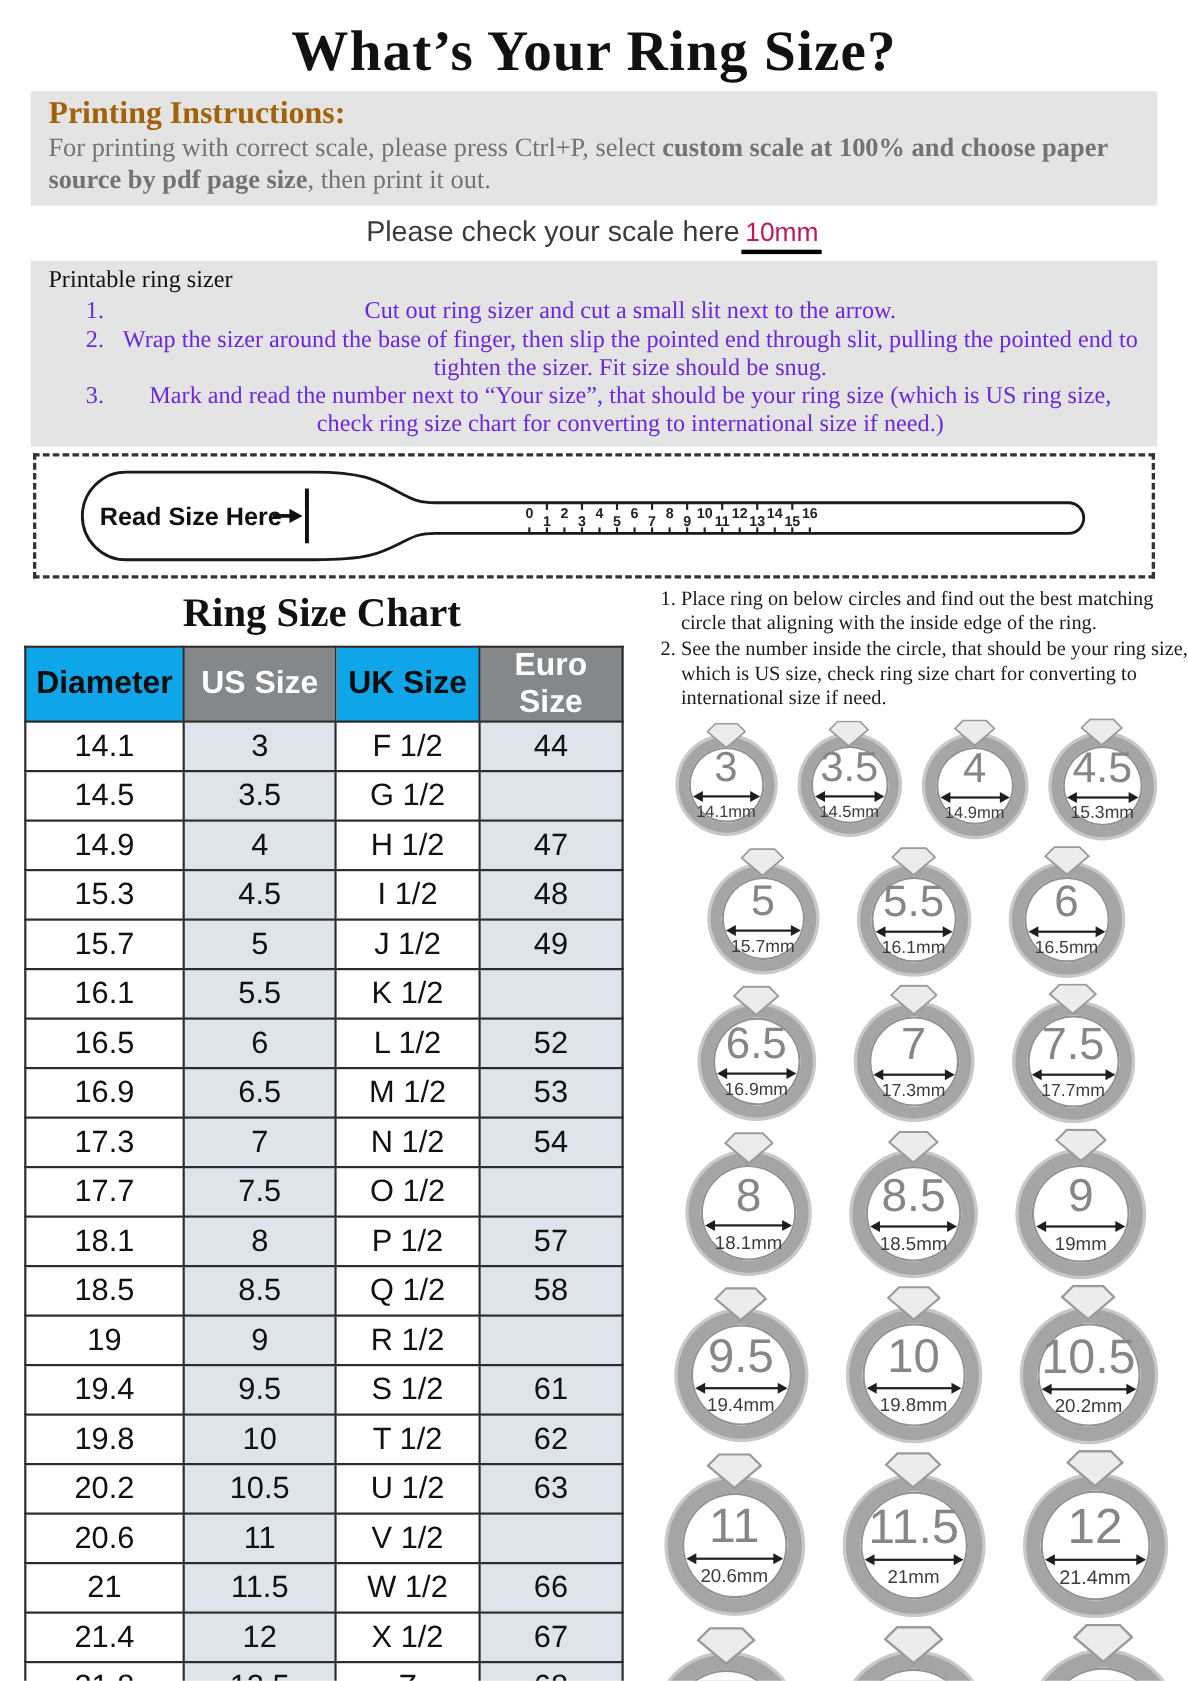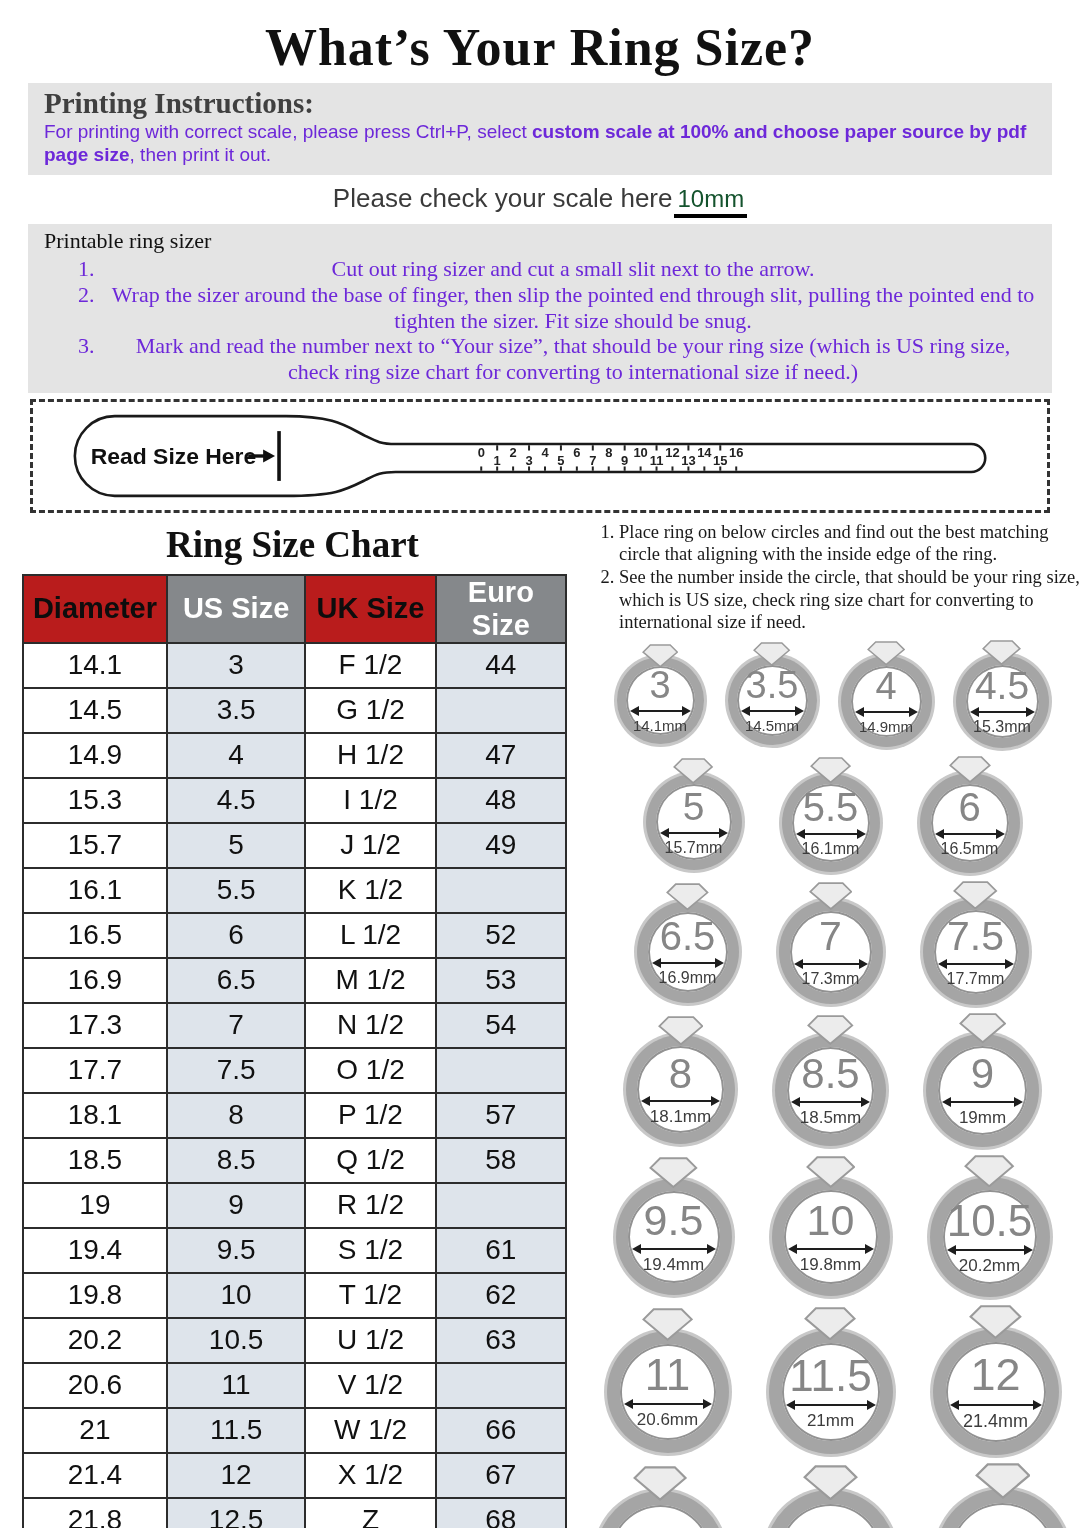--- a/index.html
+++ b/index.html
@@ -17,35 +17,35 @@
     text-align:center; margin:18px 0 6px;
   }
 
   
   .gray-band {
     background:#e4e4e4; margin:0 28px; padding:5px 16px 8px;
   }
   .print-head {
     font-family:"Liberation Serif", serif;
     font-weight:700; font-size:29px; line-height:1.05; margin:0 0 3px;
-    color:#404040;
+    color:#a16207;
   }
   .print-body {
-    font-family:Liberation Sans, sans-serif;
-    font-size:19px; line-height:1.2; margin:0; color:#6d28d9;
+    font-family:Liberation Serif, serif;
+    font-size:24px; line-height:1.2; margin:0; color:#737373;
   }
   .print-body b { font-weight:700; }
 
   
   .scale-line {
     text-align:center; font-size:26px; color:#3a3a3a;
     margin:8px 0 6px;
   }
   .scale-bar {
-    display:inline-block; font-size:24px; color:#14532d;
+    display:inline-block; font-size:24px; color:#be185d;
     border-bottom:4px solid #000; padding:0 3px 1px; margin-left:2px;
   }
 
   
   .sizer-head {
     font-family:"Liberation Serif", serif;
     font-weight:400; font-size:22px; line-height:1.1; margin:0 0 3px;
   }
   .sizer-steps {
     font-family:"Liberation Serif", serif;
@@ -74,21 +74,21 @@
     font-size:37px; text-align:center; margin:2px 0 8px;
   }
   table.chart {
     border-collapse:collapse; table-layout:fixed;
     margin-left:22px; width:545px;
   }
   .chart th, .chart td {
     border:2.5px solid #2c2c2c; text-align:center;
     height:43px; padding:0; font-size:28px; overflow:hidden;
   }
-  .chart th { font-weight:700; font-size:29px; background:#b91c1c; color:#0d0d0d; }
+  .chart th { font-weight:700; font-size:29px; background:#0ea5e9; color:#0d0d0d; }
   .chart th.gray { background:#85888b; color:#fff; }
   .chart td.tint { background:#dee4eb; }
 
   .finder-title {
     font-family:"Liberation Serif", serif; font-weight:700;
     font-size:36px; text-align:center; letter-spacing:0.5px; margin:0 0 3px;
   }
   .finder-steps {
     font-family:"Liberation Serif", serif;
     font-size:18.5px; line-height:1.22; color:#1a1a1a;

